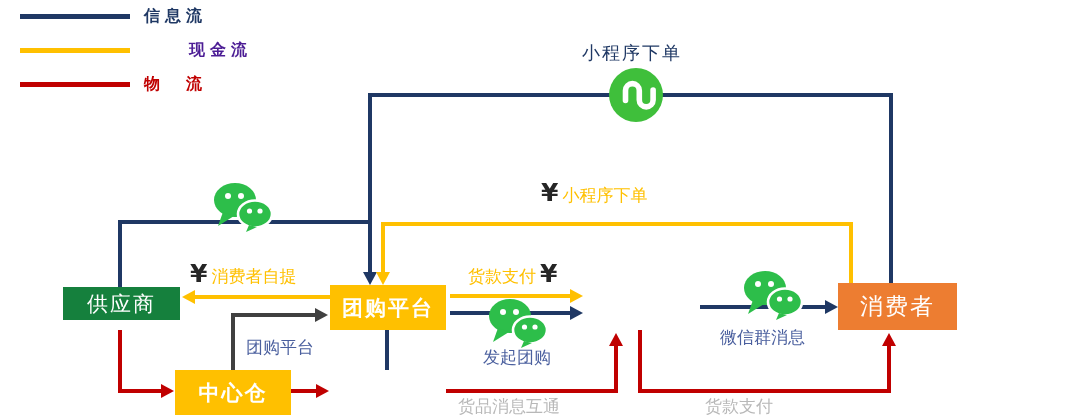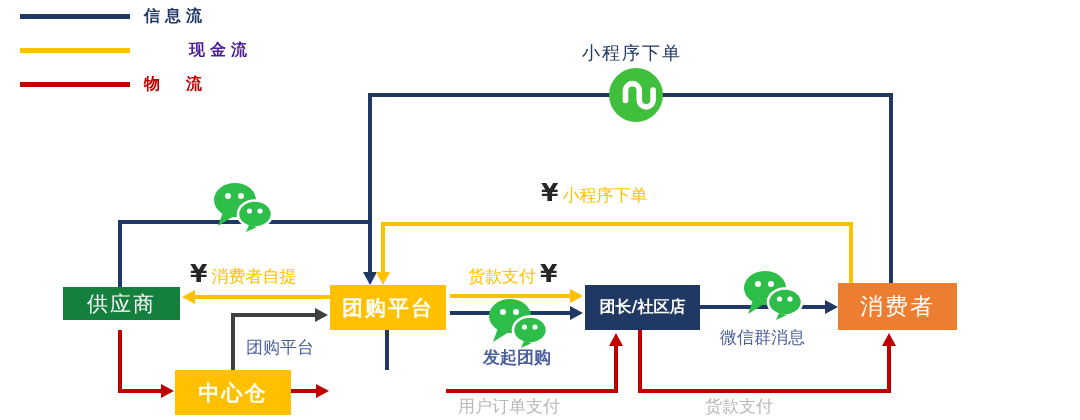--- a/index.html
+++ b/index.html
@@ -93,21 +93,21 @@
 
   <div class="hline bg-yellow" style="left:450px;top:294px;width:120px;"></div>
   <div class="arr arr-r c-yellow" style="left:570px;top:289px;"></div>
   <div class="yenrow" style="left:468px;top:261px;">
     <span class="txt lbl-yellow">货款支付</span>
     <span class="yen">¥</span>
   </div>
 
   <div class="hline bg-blue" style="left:450px;top:311px;width:120px;"></div>
   <div class="arr arr-r c-blue" style="left:570px;top:306px;"></div>
-  <div class="lbl lbl-blue" style="left:483px;top:346px;font-weight:bold;">发起团购</div>
+  <div class="lbl lbl-blue" style="left:483px;top:346px;">发起团购</div>
 
   <div class="hline bg-blue" style="left:700px;top:305px;width:125px;"></div>
   <div class="arr arr-r c-blue" style="left:825px;top:300px;"></div>
   <div class="lbl lbl-blue" style="left:720px;top:326px;">微信群消息</div>
 
   <div class="vline bg-gray" style="left:231px;top:313px;height:57px;"></div>
   <div class="hline bg-gray" style="left:231px;top:313px;width:84px;"></div>
   <div class="arr arr-r c-gray" style="left:315px;top:308px;"></div>
   <div class="lbl lbl-blue" style="left:246px;top:336px;">团购平台</div>
 
@@ -116,31 +116,30 @@
   <div class="vline bg-red" style="left:118px;top:330px;height:61px;"></div>
   <div class="hline bg-red" style="left:118px;top:389px;width:43px;"></div>
   <div class="arr arr-r c-red" style="left:161px;top:384px;"></div>
 
   <div class="hline bg-red" style="left:290px;top:389px;width:26px;"></div>
   <div class="arr arr-r c-red" style="left:316px;top:384px;"></div>
 
   <div class="hline bg-red" style="left:446px;top:389px;width:172px;"></div>
   <div class="vline bg-red" style="left:614px;top:345px;height:46px;"></div>
   <div class="arr arr-u c-red" style="left:609px;top:333px;"></div>
-  <div class="lbl lbl-muted" style="left:458px;top:395px;">用户订单支付</div>
+  <div class="lbl lbl-muted" style="left:458px;top:395px;">货品消息互通</div>
 
   <div class="vline bg-red" style="left:638px;top:330px;height:61px;"></div>
   <div class="hline bg-red" style="left:638px;top:389px;width:253px;"></div>
   <div class="vline bg-red" style="left:887px;top:345px;height:46px;"></div>
   <div class="arr arr-u c-red" style="left:882px;top:333px;"></div>
   <div class="lbl lbl-muted" style="left:705px;top:395px;">货款支付</div>
 
   <div class="node node-supplier">供应商</div>
   <div class="node node-platform">团购平台</div>
-  <div class="node node-leader">团长/社区店</div>
   <div class="node node-consumer">消费者</div>
   <div class="node node-central">中心仓</div>
 
   <div class="mini-title">小程序下单</div>
   <div class="icon" style="left:608px;top:67px;">
     <svg width="56" height="56" viewBox="0 0 56 56">
       <circle cx="28" cy="28" r="27" fill="#3FBF3B"></circle>
       <path d="M 17.5 33.5 v -10 a 6.9 6.9 0 0 1 13.8 0 v 9.5 a 6.9 6.9 0 0 0 13.8 0 v -10" fill="none" stroke="#fff" stroke-width="5.6" stroke-linecap="round"></path>
     </svg>
   </div>

